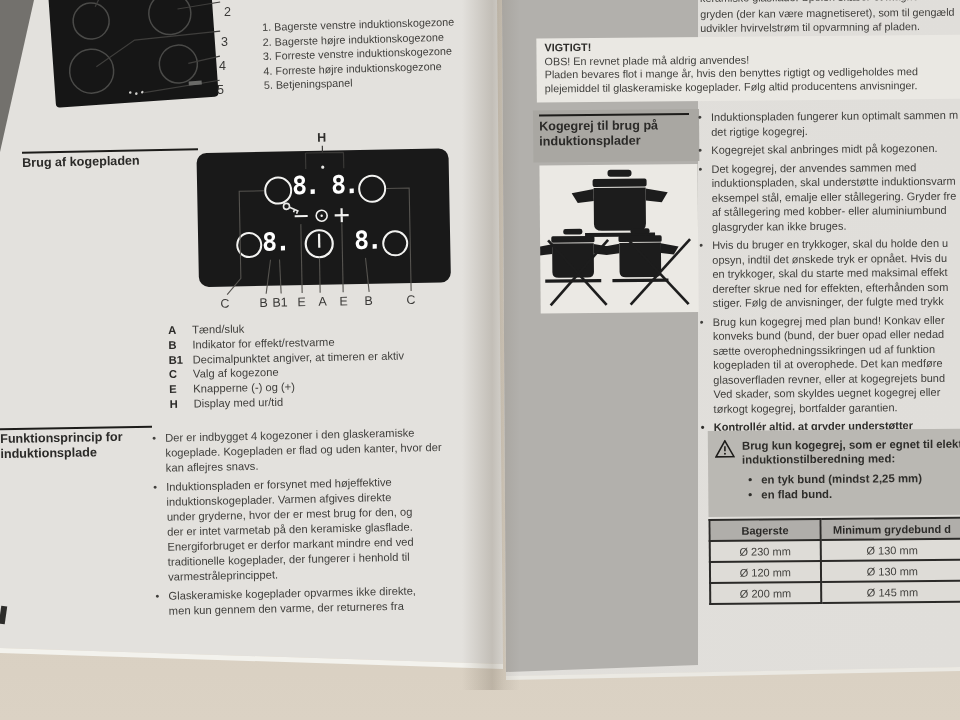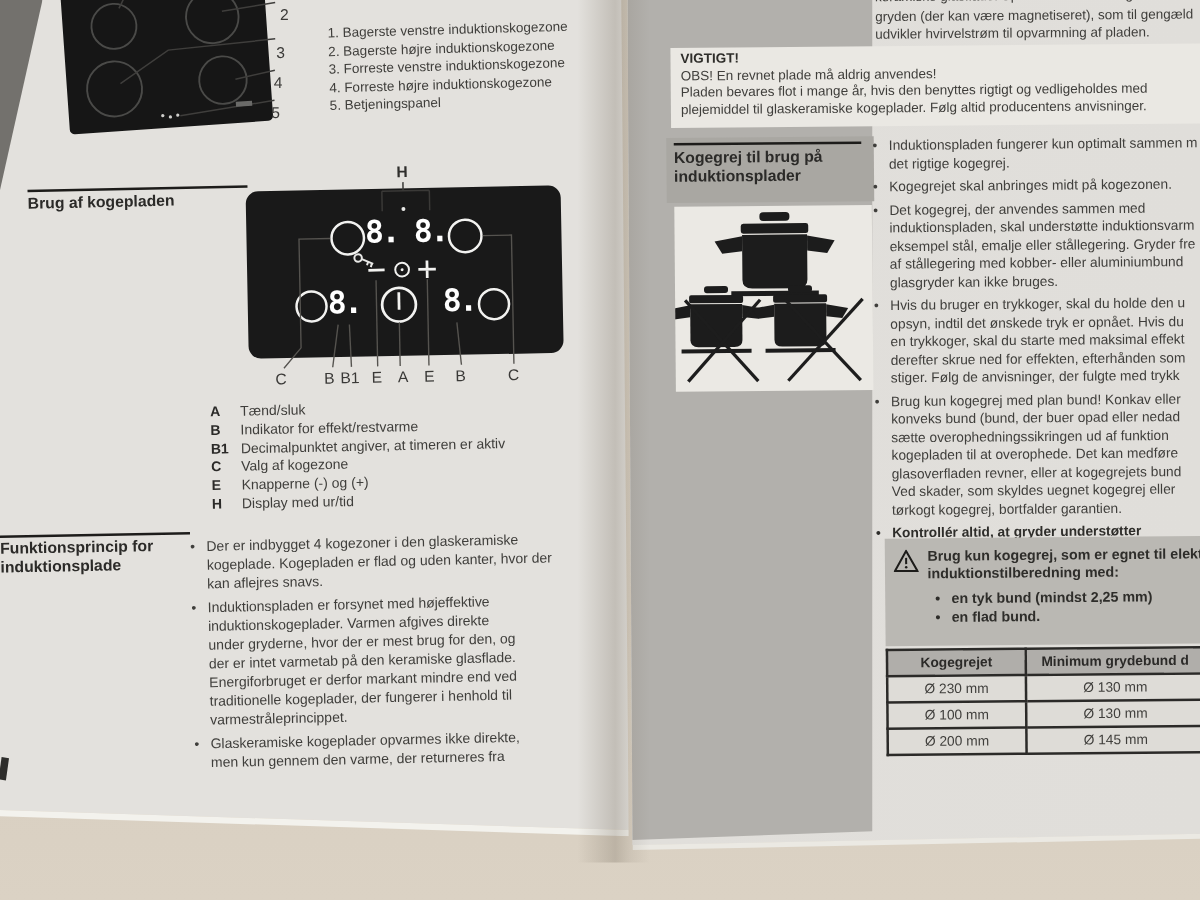--- a/index.html
+++ b/index.html
@@ -300,31 +300,31 @@
       </svg>
       <div class="pre bold" style="font-size:11.4px;line-height:14px;">Brug kun kogegrej, som er egnet til elektr
 induktionstilberedning med:</div>
       <div class="bullet pre bold" style="font-size:11.4px;line-height:15px;margin:6px 0 0 6px;">en tyk bund (mindst 2,25 mm)</div>
       <div class="bullet pre bold" style="font-size:11.4px;line-height:15px;margin-left:6px;">en flad bund.</div>
     </div>
 
     <table class="cook abs" style="left:704px;top:519px;">
       <thead>
         <tr>
-          <th style="width:112px;">Kogegrejet</th>
+          <th style="width:112px;">Bagerste</th>
           <th style="width:140px;">Minimum grydebund d</th>
         </tr>
       </thead>
       <tbody>
         <tr>
           <td>Ø 230 mm</td>
           <td>Ø 130 mm</td>
         </tr>
         <tr>
-          <td>Ø 100 mm</td>
+          <td>Ø 120 mm</td>
           <td>Ø 130 mm</td>
         </tr>
         <tr>
           <td>Ø 200 mm</td>
           <td>Ø 145 mm</td>
         </tr>
       </tbody>
     </table>
   </div>
 

